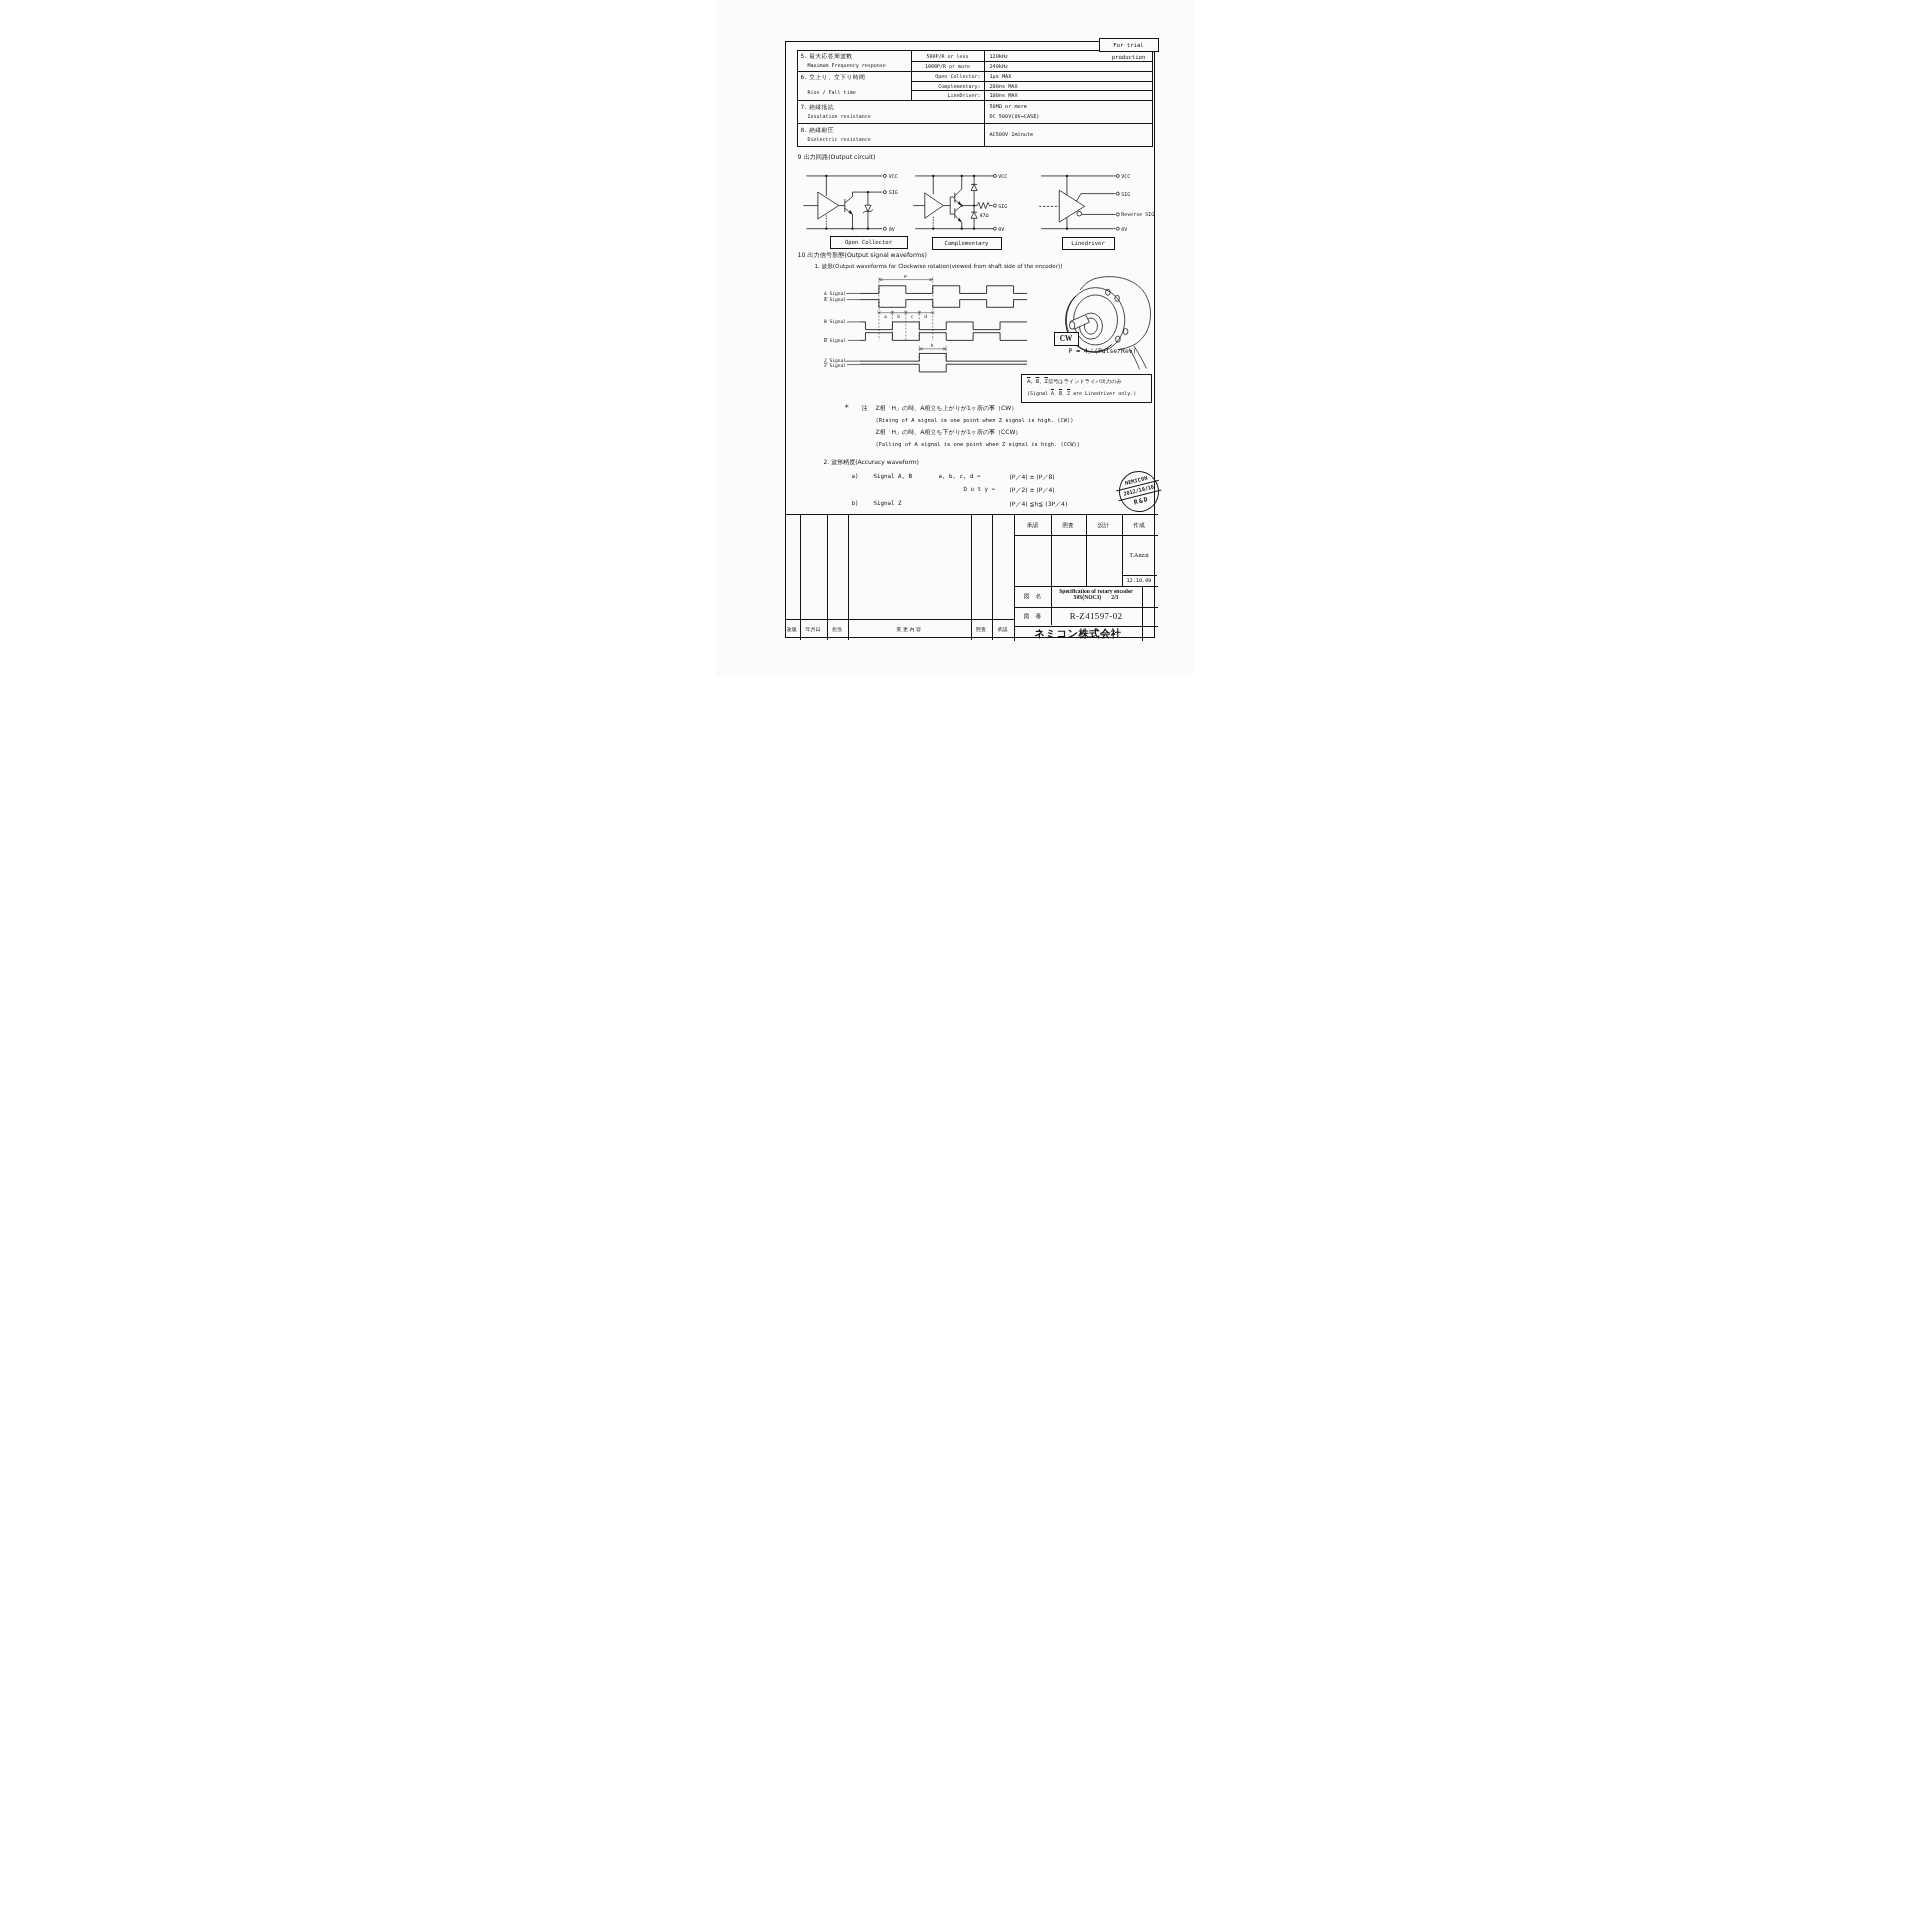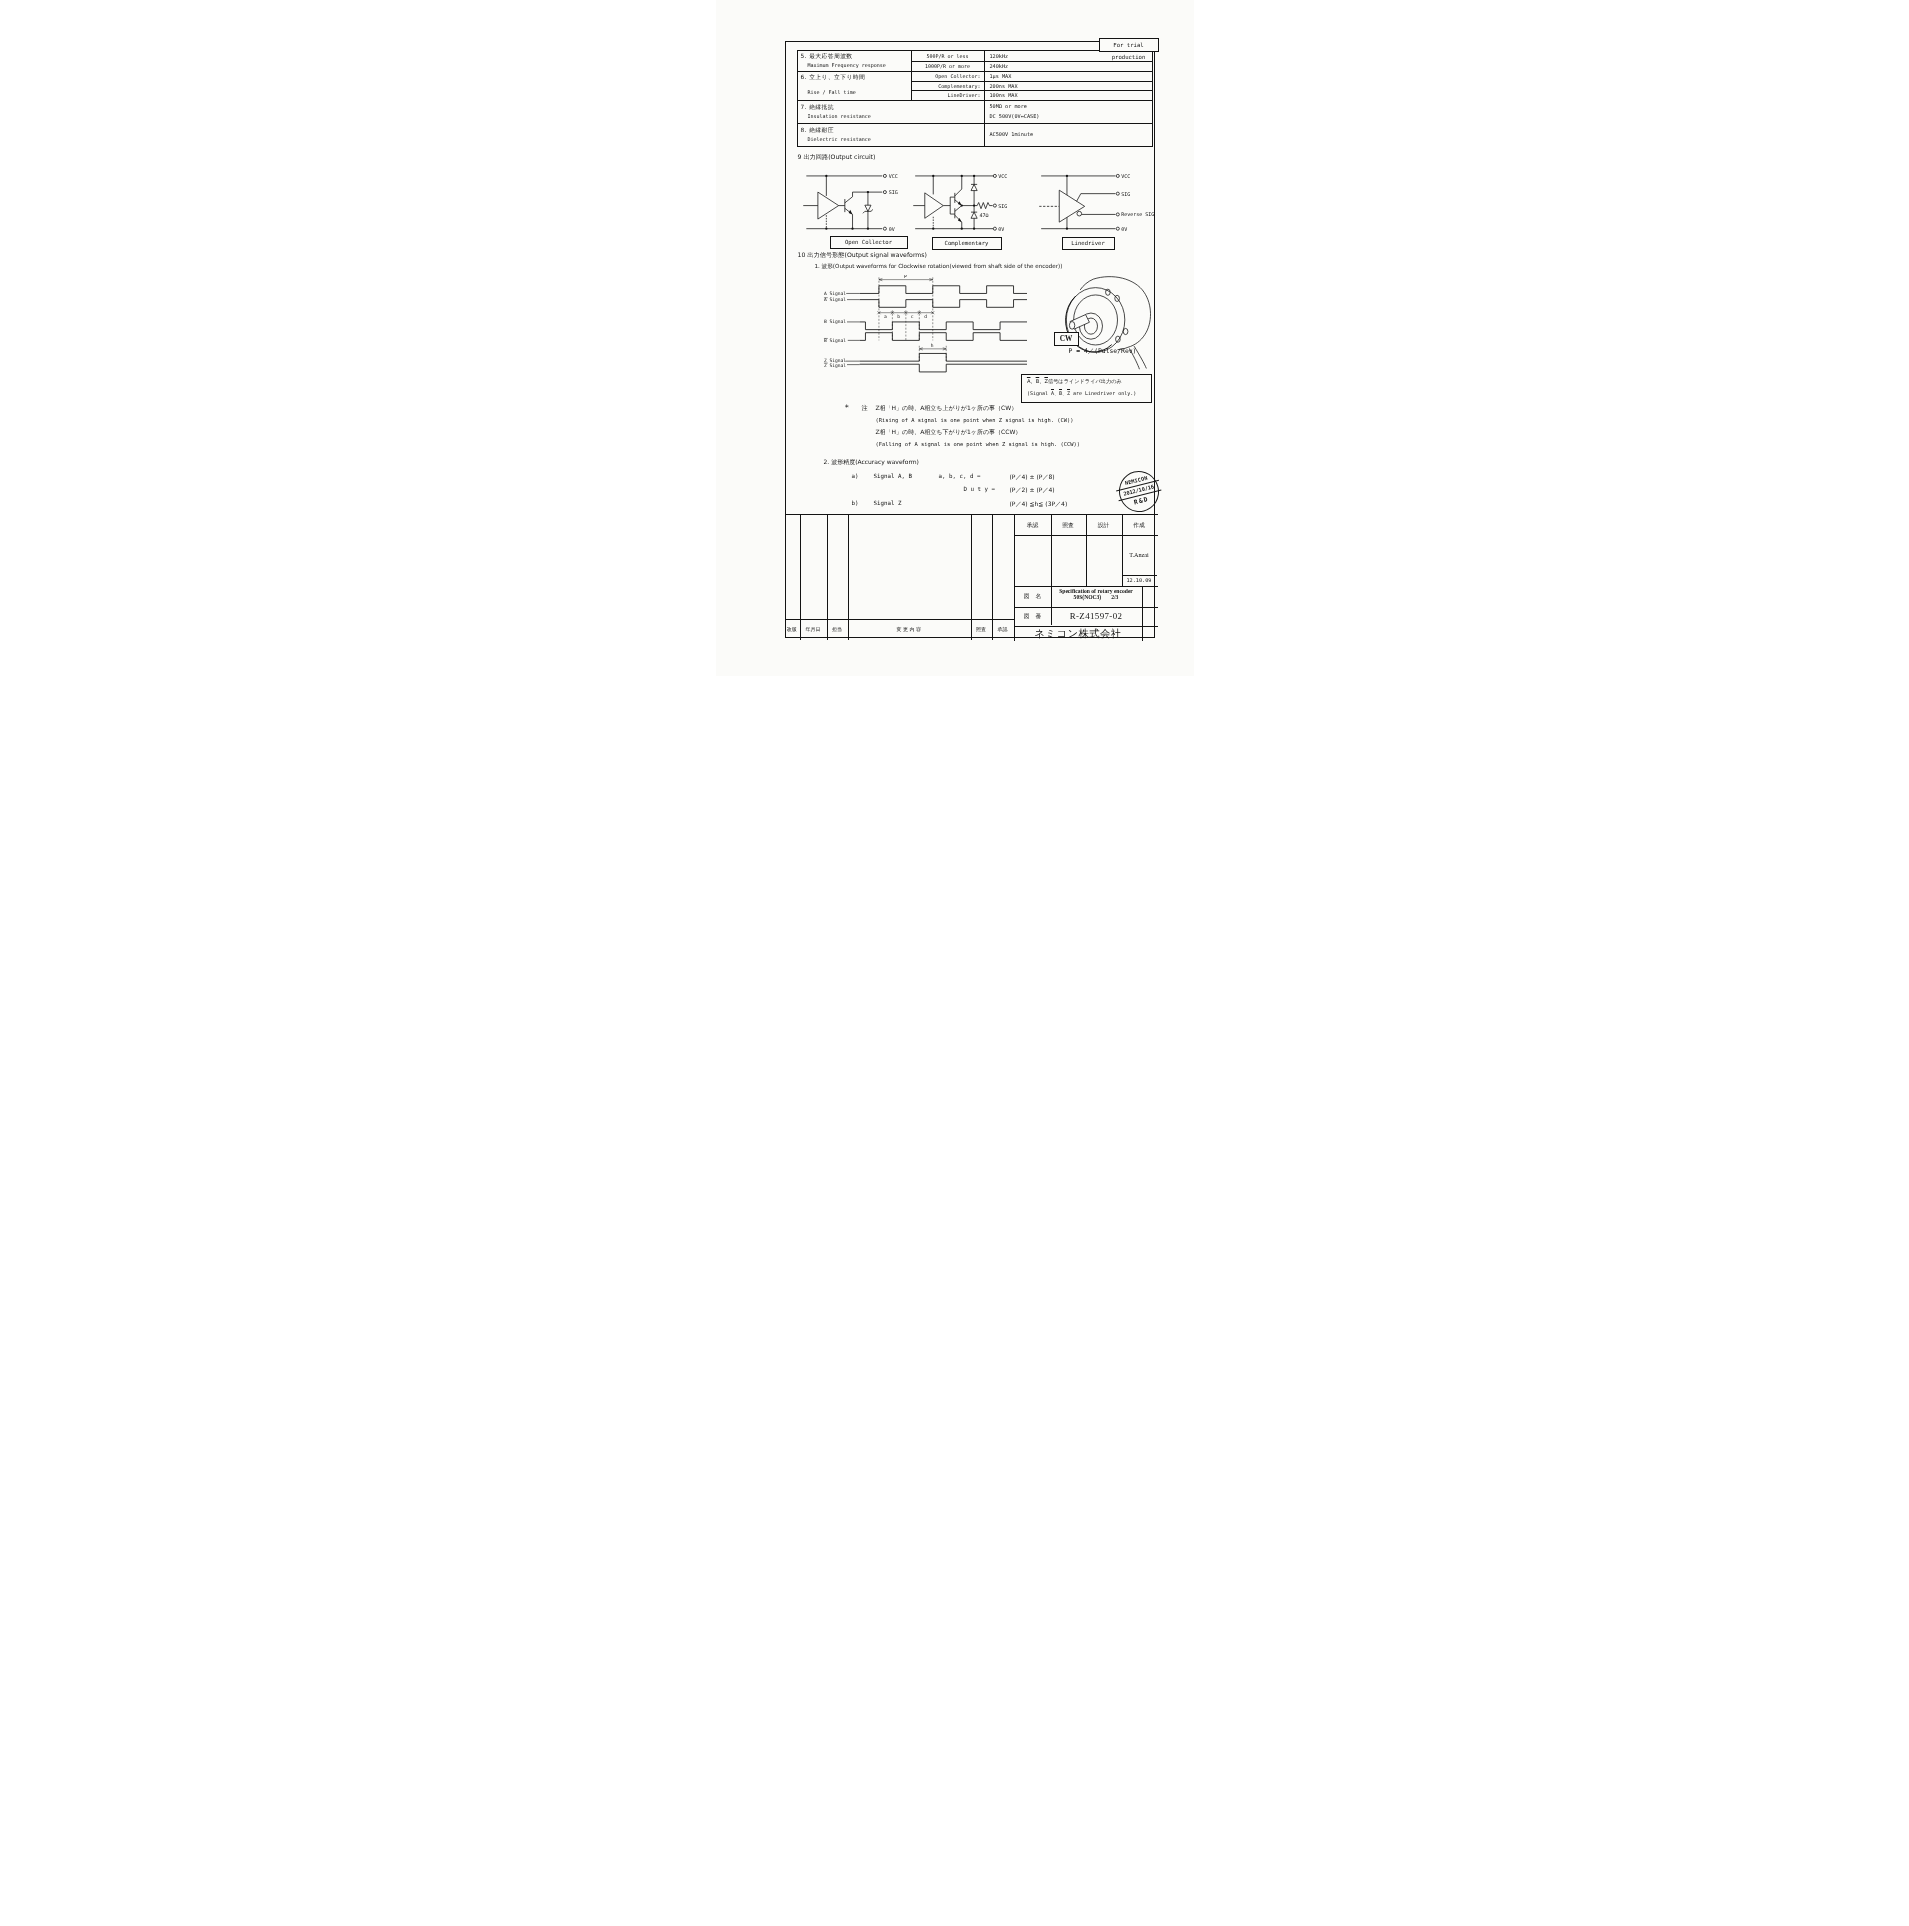--- a/index.html
+++ b/index.html
@@ -339,17 +339,17 @@
     <div class="abs" style="left:36px;top:71px;width:91px;height:21px;text-align:center">
       <div class="serif" style="font-size:5.6px;font-weight:bold;margin-top:2.3px">Specification of rotary encoder</div>
       <div style="font-size:5.6px;font-weight:bold" class="serif">
         <span>50S(NOC3)</span><span style="display:inline-block;width:10px"></span><span>2/3</span>
       </div>
     </div>
 
     <div class="tcell jp" style="left:0;top:92px;width:36px;height:18.5px;line-height:18.5px;font-size:5.8px">図　番</div>
     <div class="tcell serif" style="left:36px;top:92px;width:91px;height:18.5px;line-height:18.5px;font-size:8.9px;letter-spacing:0.4px">R-Z41597-02</div>
 
-    <div class="tcell jp" style="left:0;top:111px;width:127px;height:15.4px;line-height:15.4px;font-size:10.4px;font-weight:400;letter-spacing:0.4px">ネミコン株式会社</div>
+    <div class="tcell jp" style="left:0;top:111px;width:127px;height:15.4px;line-height:15.4px;font-size:10.4px;font-weight:700;letter-spacing:0.4px">ネミコン株式会社</div>
   </div>
 
 </div>
 
 
 </body></html>

